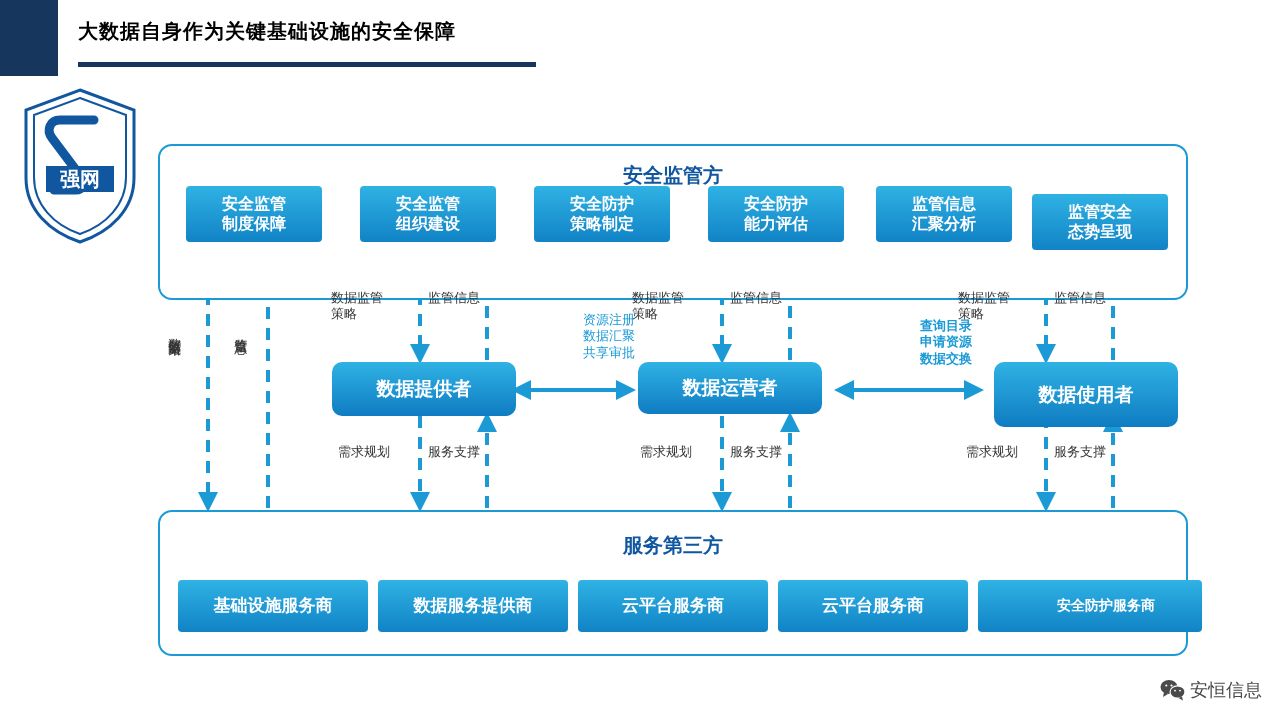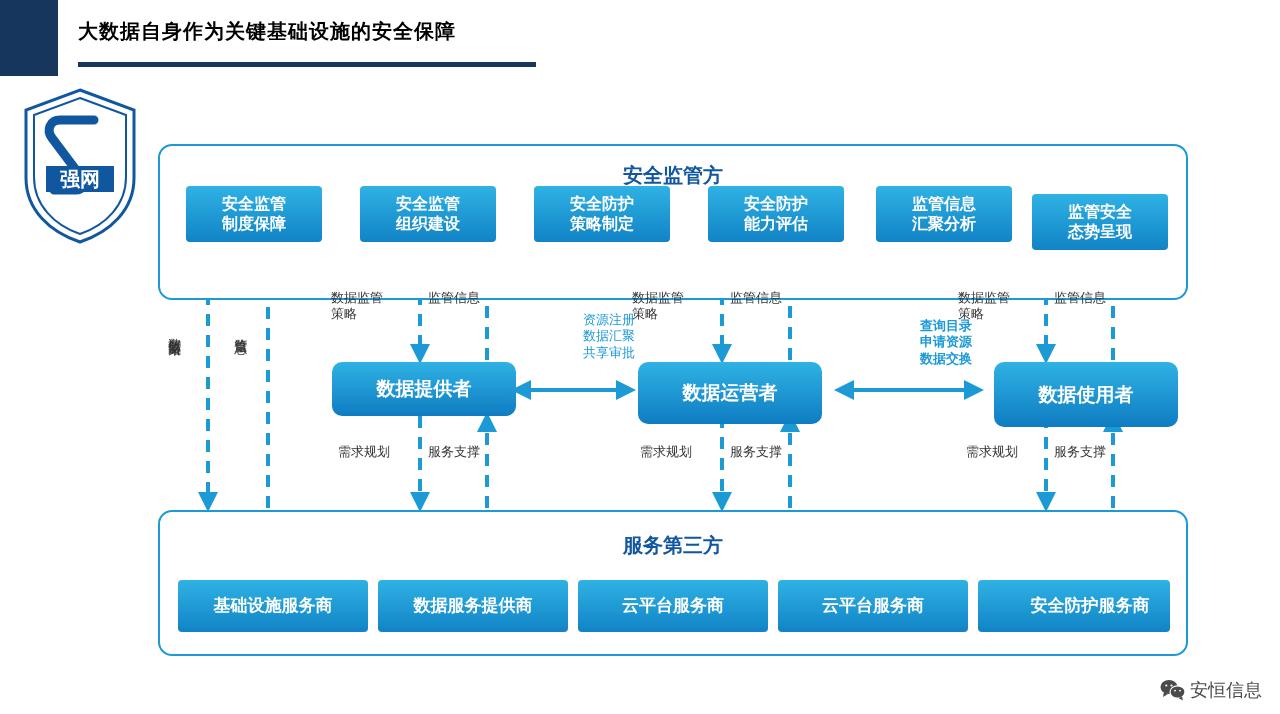--- a/index.html
+++ b/index.html
@@ -191,31 +191,31 @@
 <div class="chip grad" style="left:534px; top:186px; width:136px; height:56px;">安全防护
 策略制定</div>
 <div class="chip grad" style="left:708px; top:186px; width:136px; height:56px;">安全防护
 能力评估</div>
 <div class="chip grad" style="left:876px; top:186px; width:136px; height:56px;">监管信息
 汇聚分析</div>
 <div class="chip grad" style="left:1032px; top:186px; width:136px; height:56px;margin-top:8px;">监管安全
 态势呈现</div>
 
 <div class="node" style="left:332px; top:362px; width:184px; height:54px;">数据提供者</div>
-<div class="node" style="left:638px; top:362px; width:184px; height:62px;">数据运营者</div>
+<div class="node" style="left:638px; top:362px; width:184px; height:52px;">数据运营者</div>
 <div class="node" style="left:994px; top:362px; width:184px; height:65px;">数据使用者</div>
 
 <div class="panel" style="left:158px; top:510px; width:1030px; height:146px;">
   <div class="panel-title" style="top:20px;">服务第三方</div>
 </div>
 <div class="chip grad" style="left:178px; top:580px; width:190px; height:52px; font-size:17px;">基础设施服务商</div>
 <div class="chip grad" style="left:378px; top:580px; width:190px; height:52px; font-size:17px;">数据服务提供商</div>
 <div class="chip grad" style="left:578px; top:580px; width:190px; height:52px; font-size:17px;">云平台服务商</div>
 <div class="chip grad" style="left:778px; top:580px; width:190px; height:52px; font-size:17px;">云平台服务商</div>
-<div class="chip grad" style="left:978px; top:580px; width:192px; height:52px; font-size:17px;padding-left:32px;">安全防护服务商</div>
+<div class="chip grad" style="left:978px; top:580px; width:224px; height:52px; font-size:14px;padding-left:32px;">安全防护服务商</div>
 
 <div class="elabel vert" style="left:166px; top:328px;">数据监管策略</div>
 <div class="elabel vert" style="left:232px; top:328px;">监管信息</div>
 
 <div class="elabel" style="left:331px; top:290px; text-align:left;">数据监管
 策略</div>
 <div class="elabel" style="left:428px; top:290px;">监管信息</div>
 
 <div class="elabel" style="left:632px; top:290px; text-align:left;">数据监管
 策略</div>

